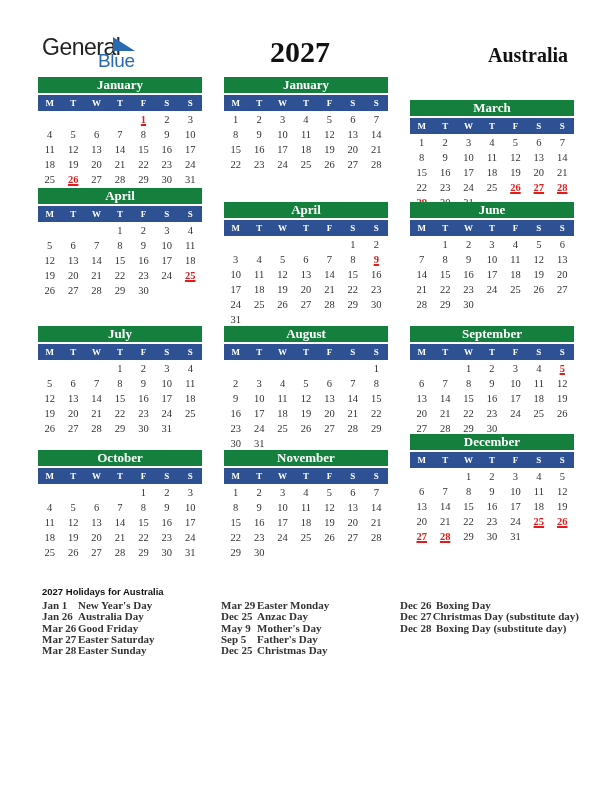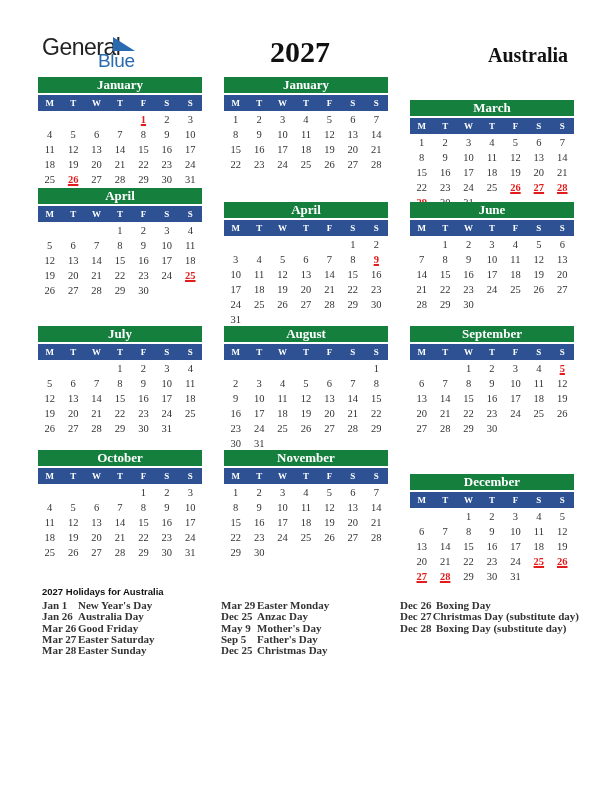--- a/index.html
+++ b/index.html
@@ -551,21 +551,21 @@
         <span class="">23</span>
         <span class="">24</span>
         <span class="">25</span>
         <span class="">26</span>
         <span class="">27</span>
         <span class="">28</span>
         <span class="">29</span>
         <span class="">30</span>
       </div>
     </div>
-    <div class="month" style="left: 410px; top: 474px;">
+    <div class="month" style="left: 410px; top: 434px;">
       <div class="month-name">December</div>
       <div class="weekdays">
         <span>M</span>
         <span>T</span>
         <span>W</span>
         <span>T</span>
         <span>F</span>
         <span>S</span>
         <span>S</span>
       </div>

